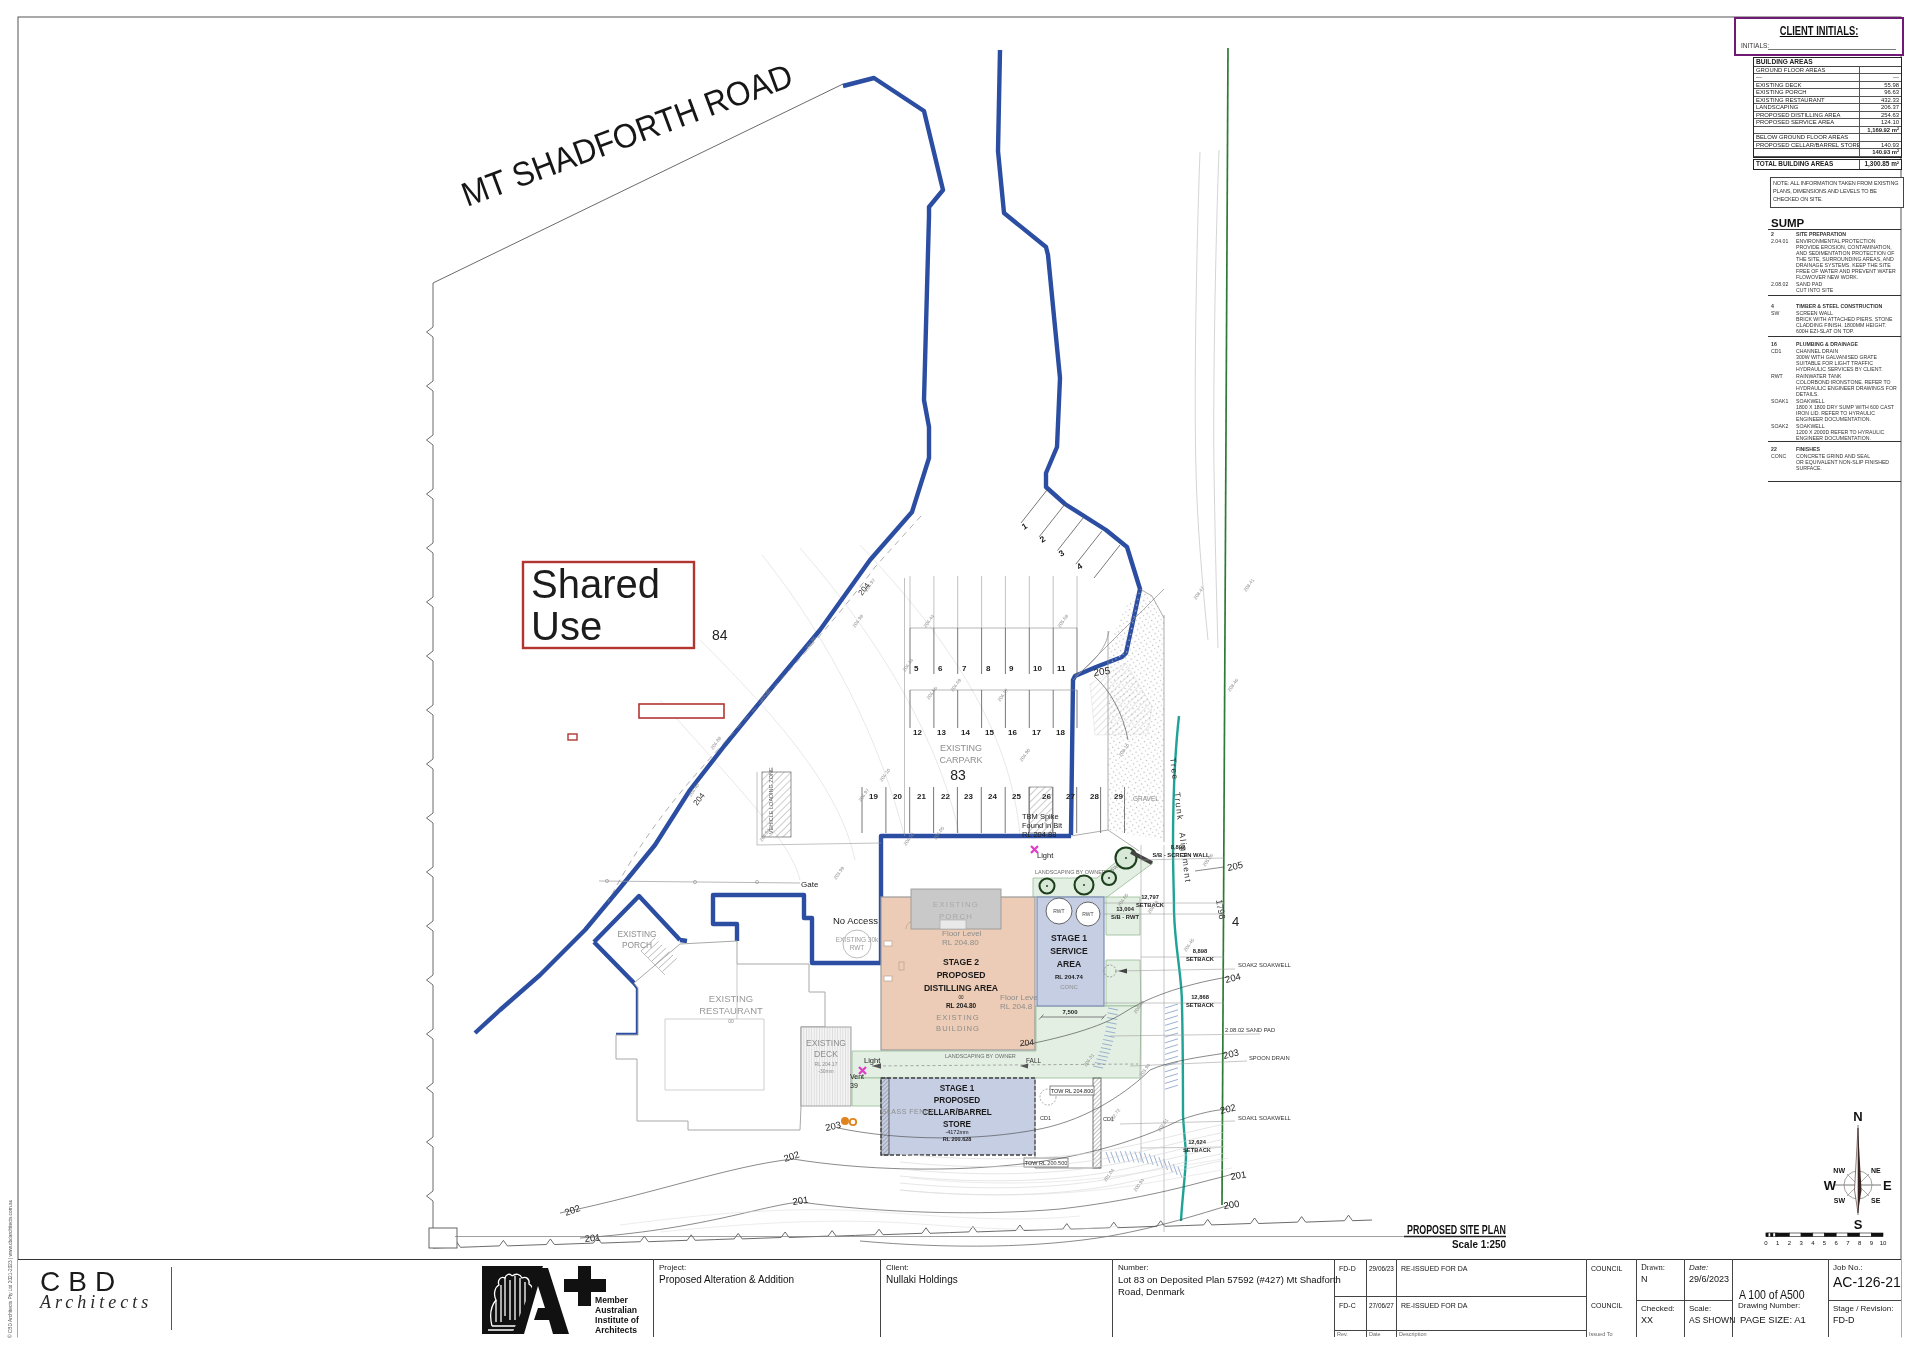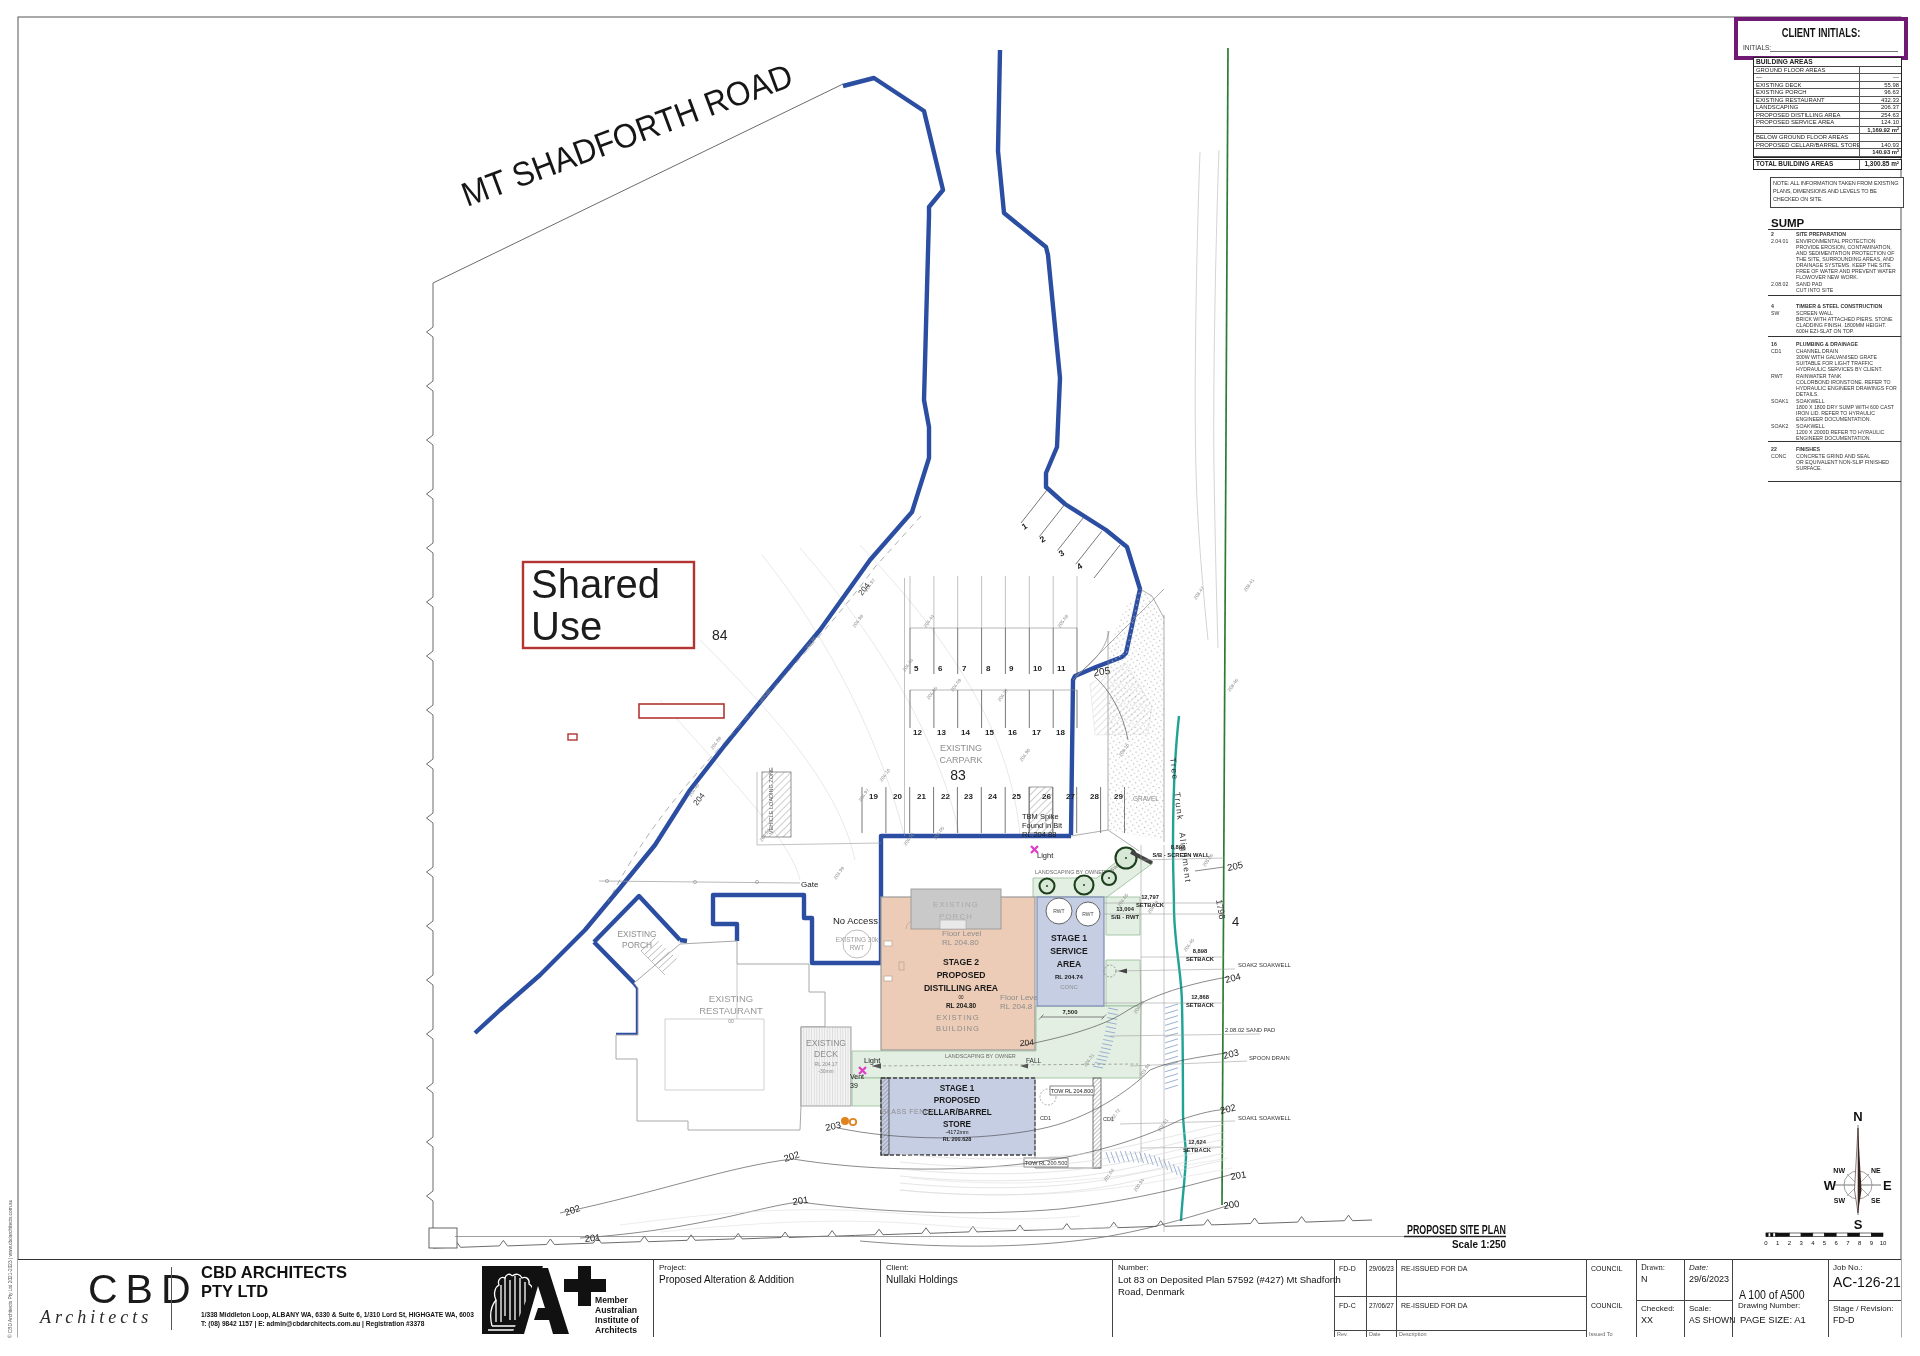--- a/index.html
+++ b/index.html
@@ -678,21 +678,21 @@
         <text x="1812.8" y="1245" font-size="6" fill="#111" text-anchor="middle">4</text>
         <text x="1824.5" y="1245" font-size="6" fill="#111" text-anchor="middle">5</text>
         <text x="1836.2" y="1245" font-size="6" fill="#111" text-anchor="middle">6</text>
         <text x="1847.9" y="1245" font-size="6" fill="#111" text-anchor="middle">7</text>
         <text x="1859.6" y="1245" font-size="6" fill="#111" text-anchor="middle">8</text>
         <text x="1871.3" y="1245" font-size="6" fill="#111" text-anchor="middle">9</text>
         <text x="1883.0" y="1245" font-size="6" fill="#111" text-anchor="middle">10</text>
       </g>
 </svg>
 
-<div class="abs" style="left:1734px;top:17px;width:166px;height:35px;border:4px solid #701a75;background:#fff;">
+<div class="abs" style="left:1734px;top:17px;width:166px;height:35px;border:2px solid #701a75;background:#fff;text-decoration:underline;">
       <div style="text-align:center;font-size:12px;font-weight:bold;margin-top:5px;color:#111;transform:scaleX(0.78);">CLIENT INITIALS:</div>
       <div style="position:absolute;left:5px;top:23px;font-size:6.5px;color:#333;">INITIALS:</div>
       <div style="position:absolute;left:32px;top:30px;width:128px;border-bottom:0.8px solid #777;"></div>
     </div>
 
 <div class="abs" style="left:1753px;top:57px;width:147px;border:1.2px solid #222;background:#fff;font-size:5.9px;color:#222;">
       <div style="height:7.9px;line-height:7.9px;border-bottom:0.7px solid #444;font-weight:bold;font-size:6.6px;padding-left:2px;">BUILDING AREAS</div>
       <div style="display:flex;height:6.5px;line-height:6.5px;border-bottom:0.7px solid #555;">
         <div style="width:103px;border-right:0.7px solid #555;padding-left:2px;overflow:hidden;white-space:nowrap;">GROUND FLOOR AREAS</div>
         <div style="flex:1;text-align:right;padding-right:2px;white-space:nowrap;"></div>
@@ -810,30 +810,26 @@
       <div style="position:absolute;left:3px;top:7px;font-size:5.2px;color:#333;">CONC</div>
       <div style="position:absolute;left:28px;top:0px;font-size:5.2px;font-weight:bold;color:#333;white-space:nowrap;">FINISHES</div>
       <div style="position:absolute;left:28px;top:7px;font-size:5.2px;color:#333;white-space:nowrap;">CONCRETE GRIND AND SEAL</div>
       <div style="position:absolute;left:28px;top:13px;font-size:5.2px;color:#333;white-space:nowrap;">OR EQUIVALENT NON-SLIP FINISHED</div>
       <div style="position:absolute;left:28px;top:19px;font-size:5.2px;color:#333;white-space:nowrap;">SURFACE.</div>
     </div>
 
 <div class="abs" style="left:18px;top:1259px;width:1883px;height:78px;border-top:1.2px solid #333;background:#fff;"></div>
 
 <div class="abs" style="left:40px;top:1266px;width:130px;">
-      <div style="font-size:41px;letter-spacing:8px;color:#1a1a1a;font-weight:normal;margin-left:48px;">CBD</div>
+      <div style="font-size:28px;letter-spacing:8px;color:#1a1a1a;font-weight:normal;">CBD</div>
       <div style="font-family:'Liberation Serif',serif;font-style:italic;font-size:18px;letter-spacing:4px;color:#2a2a2a;margin-top:-6px;">Architects</div>
     </div>
 
 <div class="abs" style="left:171px;top:1267px;width:1px;height:63px;background:#555;"></div>
 
-<div class="abs" style="left:201px;top:1263px;color:#111;">
-      <div style="font-size:16.5px;font-weight:bold;line-height:19px;">CBD ARCHITECTS<br>PTY LTD</div>
-      <div style="font-size:6.6px;font-weight:bold;margin-top:9px;line-height:9px;white-space:nowrap;">1/338 Middleton Loop, ALBANY WA, 6330 &amp; Suite 6, 1/310 Lord St, HIGHGATE WA, 6003<br>T: (08) 9842 1157  | E: admin@cbdarchitects.com.au | Registration #3378</div>
-    </div>
 
 <div class="abs" style="left:482px;top:1266px;width:170px;height:68px;">
 <svg width="170" height="68" viewBox="0 0 170 68">
 <polygon points="0,0 61,0 37,68 0,68" fill="#111"></polygon>
 <g stroke="#fff" stroke-width="1.3" fill="none">
 <path d="M10,60 C7,48 9,40 14,34 C11,28 13,21 17,19 C15,14 19,10 23,12 C24,8 28,7 30,10"></path>
 <path d="M10,60 L30,60 M14,56 L14,34 M19,56 L19,19 M23,50 L23,12"></path>
 <path d="M30,10 C34,7 38,8 40,12 C44,10 48,13 47,18 C51,20 52,26 49,31 C53,36 52,46 48,52"></path>
 <path d="M30,60 L48,60 M28,54 L28,14 M33,54 L33,10 M38,54 L38,12 M43,54 L43,16"></path>
 <path d="M6,64 L44,64"></path>

